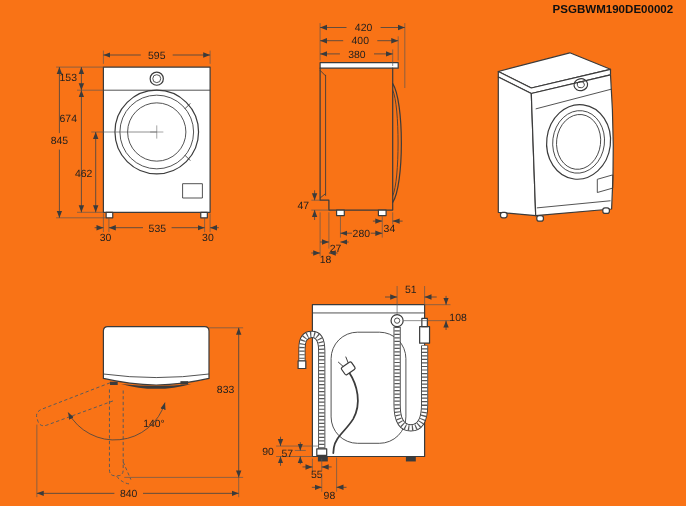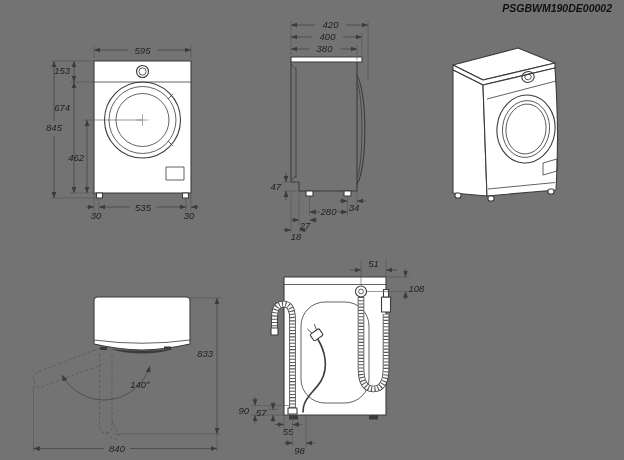--- a/index.html
+++ b/index.html
@@ -1,16 +1,16 @@
 <!DOCTYPE html>
 <html><head>
 <meta charset="utf-8">
 <style>
   html,body{margin:0;padding:0;background:#fff;}
-  .stage{width:624px;height:460px;position:relative;background:#737373;overflow:hidden;font-style:italic;}
+  .stage{width:624px;height:460px;position:relative;background:#f97316;overflow:hidden;}
   svg{display:block;}
   .ol{fill:none;stroke:#3b3b3b;stroke-width:1.1;stroke-linejoin:round;stroke-linecap:round;}
   .ol2{fill:none;stroke:#3b3b3b;stroke-width:0.8;stroke-linejoin:round;}
   .fillw{fill:#fff;stroke:#3b3b3b;stroke-width:1.1;stroke-linejoin:round;}
   .dark{fill:#3b3b3b;stroke:none;}
   .dim{fill:none;stroke:#444;stroke-width:0.75;}
   .ext{fill:none;stroke:#555;stroke-width:0.6;}
   .dash{fill:none;stroke:#5a5a5a;stroke-width:0.9;stroke-dasharray:3 2.2;stroke-linejoin:round;}
   .cross{fill:none;stroke:#777;stroke-width:0.6;}
   .hoseO{fill:none;stroke:#3b3b3b;stroke-width:6.5;stroke-linecap:butt;}

